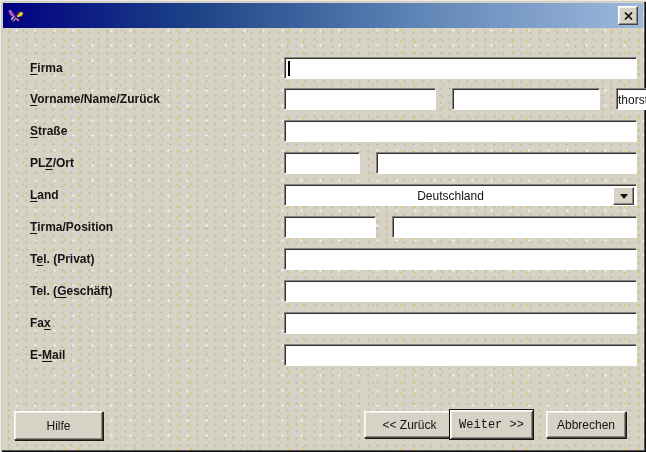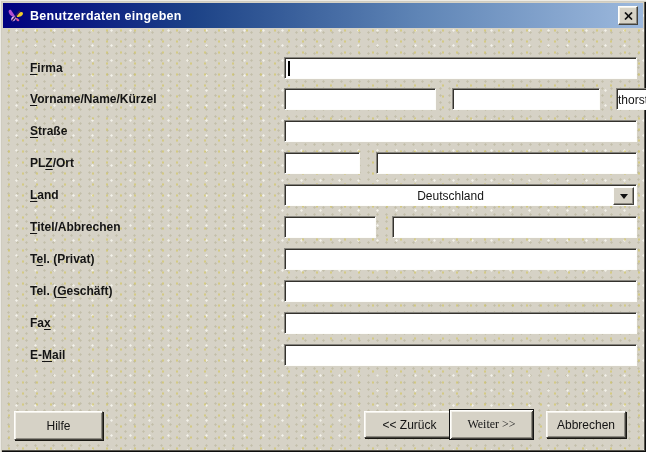--- a/index.html
+++ b/index.html
@@ -98,60 +98,59 @@
   .btn-help  {left:14px; top:411px;width:89px;height:29px;}
   .btn-back  {left:364px;top:411px;width:91px;height:27px;}
   .btn-cancel{left:546px;top:411px;width:80px;height:27px;}
   .btn-next{
     left:449px;top:409px;width:85px;height:31px;
     background:#d6d2c6;border:1px solid #141414;
     box-shadow:inset 1px 1px 0 #fffefb,inset -1px -1px 0 #44423c,
                inset 2px 2px 0 #f1efe8,inset -2px -2px 0 #8e8b82;
     font-size:12px;color:#141414;
     position:absolute;display:flex;align-items:center;justify-content:center;cursor:default;
-    box-sizing:border-box;font-family:Liberation Serif, serif;padding:0;
+    box-sizing:border-box;font-family:Liberation Mono, monospace;padding:0;
   }
 </style>
 </head>
 <body>
 
 <div class="window">
 
   <div class="titlebar">
     <span class="app-icon">
       <svg width="16" height="16" viewBox="0 0 16 16">
         <path d="M3 2 C1 1 0 3 1 5 C2 8 5 9 7 8 Z" fill="#b44fd0"></path>
         <path d="M7 8 C4 8 2 11 4 13 C6 14 8 12 8 9 Z" fill="#e9b5ef"></path>
         <path d="M9 7 C11 4 14 3 15 5 C15 8 12 9 9 9 Z" fill="#f0cf2a"></path>
         <path d="M8 10 C10 10 12 12 11 13 C9 14 8 12 8 10 Z" fill="#d85a9a"></path>
         <line x1="4" y1="13" x2="12" y2="3" stroke="#3a1f5e" stroke-width="1.4"></line>
       </svg>
     </span>
-    <span class="title-text">Benutzerdaten eingeben</span>
     <button class="close-btn">
       <span style="display:flex">
         <svg width="9" height="8" viewBox="0 0 9 8">
           <line x1="1" y1="0.5" x2="8" y2="7.5" stroke="#111" stroke-width="1.7"></line>
           <line x1="8" y1="0.5" x2="1" y2="7.5" stroke="#111" stroke-width="1.7"></line>
         </svg>
       </span>
     </button>
   </div>
 
   <div class="row r0">
     <div class="label"><span></span><span class="u">F</span><span>irma</span></div>
     <div class="fgroup">
       <div class="field grow" role="textbox">
           <span class="caret"></span>
         </div>
     </div>
   </div>
 
   <div class="row r1">
-    <div class="label"><span></span><span class="u">V</span><span>orname/Name/Kürzel</span></div>
+    <div class="label"><span></span><span class="u">V</span><span>orname/Name/Zurück</span></div>
     <div class="fgroup">
       <div class="field w152" role="textbox"></div>
       <div class="field w148" role="textbox"></div>
       <div class="field w37" role="textbox">thorst</div>
     </div>
   </div>
 
   <div class="row r2">
     <div class="label"><span></span><span class="u">S</span><span>traße</span></div>
     <div class="fgroup">
@@ -173,21 +172,21 @@
       <div class="field combo" role="combobox">
         <span>Deutschland</span>
         <span class="combo-btn">
           <span class="tri-down"></span>
         </span>
       </div>
     </div>
   </div>
 
   <div class="row r5">
-    <div class="label"><span></span><span class="u">T</span><span>itel/Abbrechen</span></div>
+    <div class="label"><span></span><span class="u">T</span><span>irma/Position</span></div>
     <div class="fgroup">
       <div class="field w92" role="textbox"></div>
       <div class="field grow" role="textbox"></div>
     </div>
   </div>
 
   <div class="row r6">
     <div class="label"><span>T</span><span class="u">e</span><span>l. (Privat)</span></div>
     <div class="fgroup">
       <div class="field grow" role="textbox"></div>

